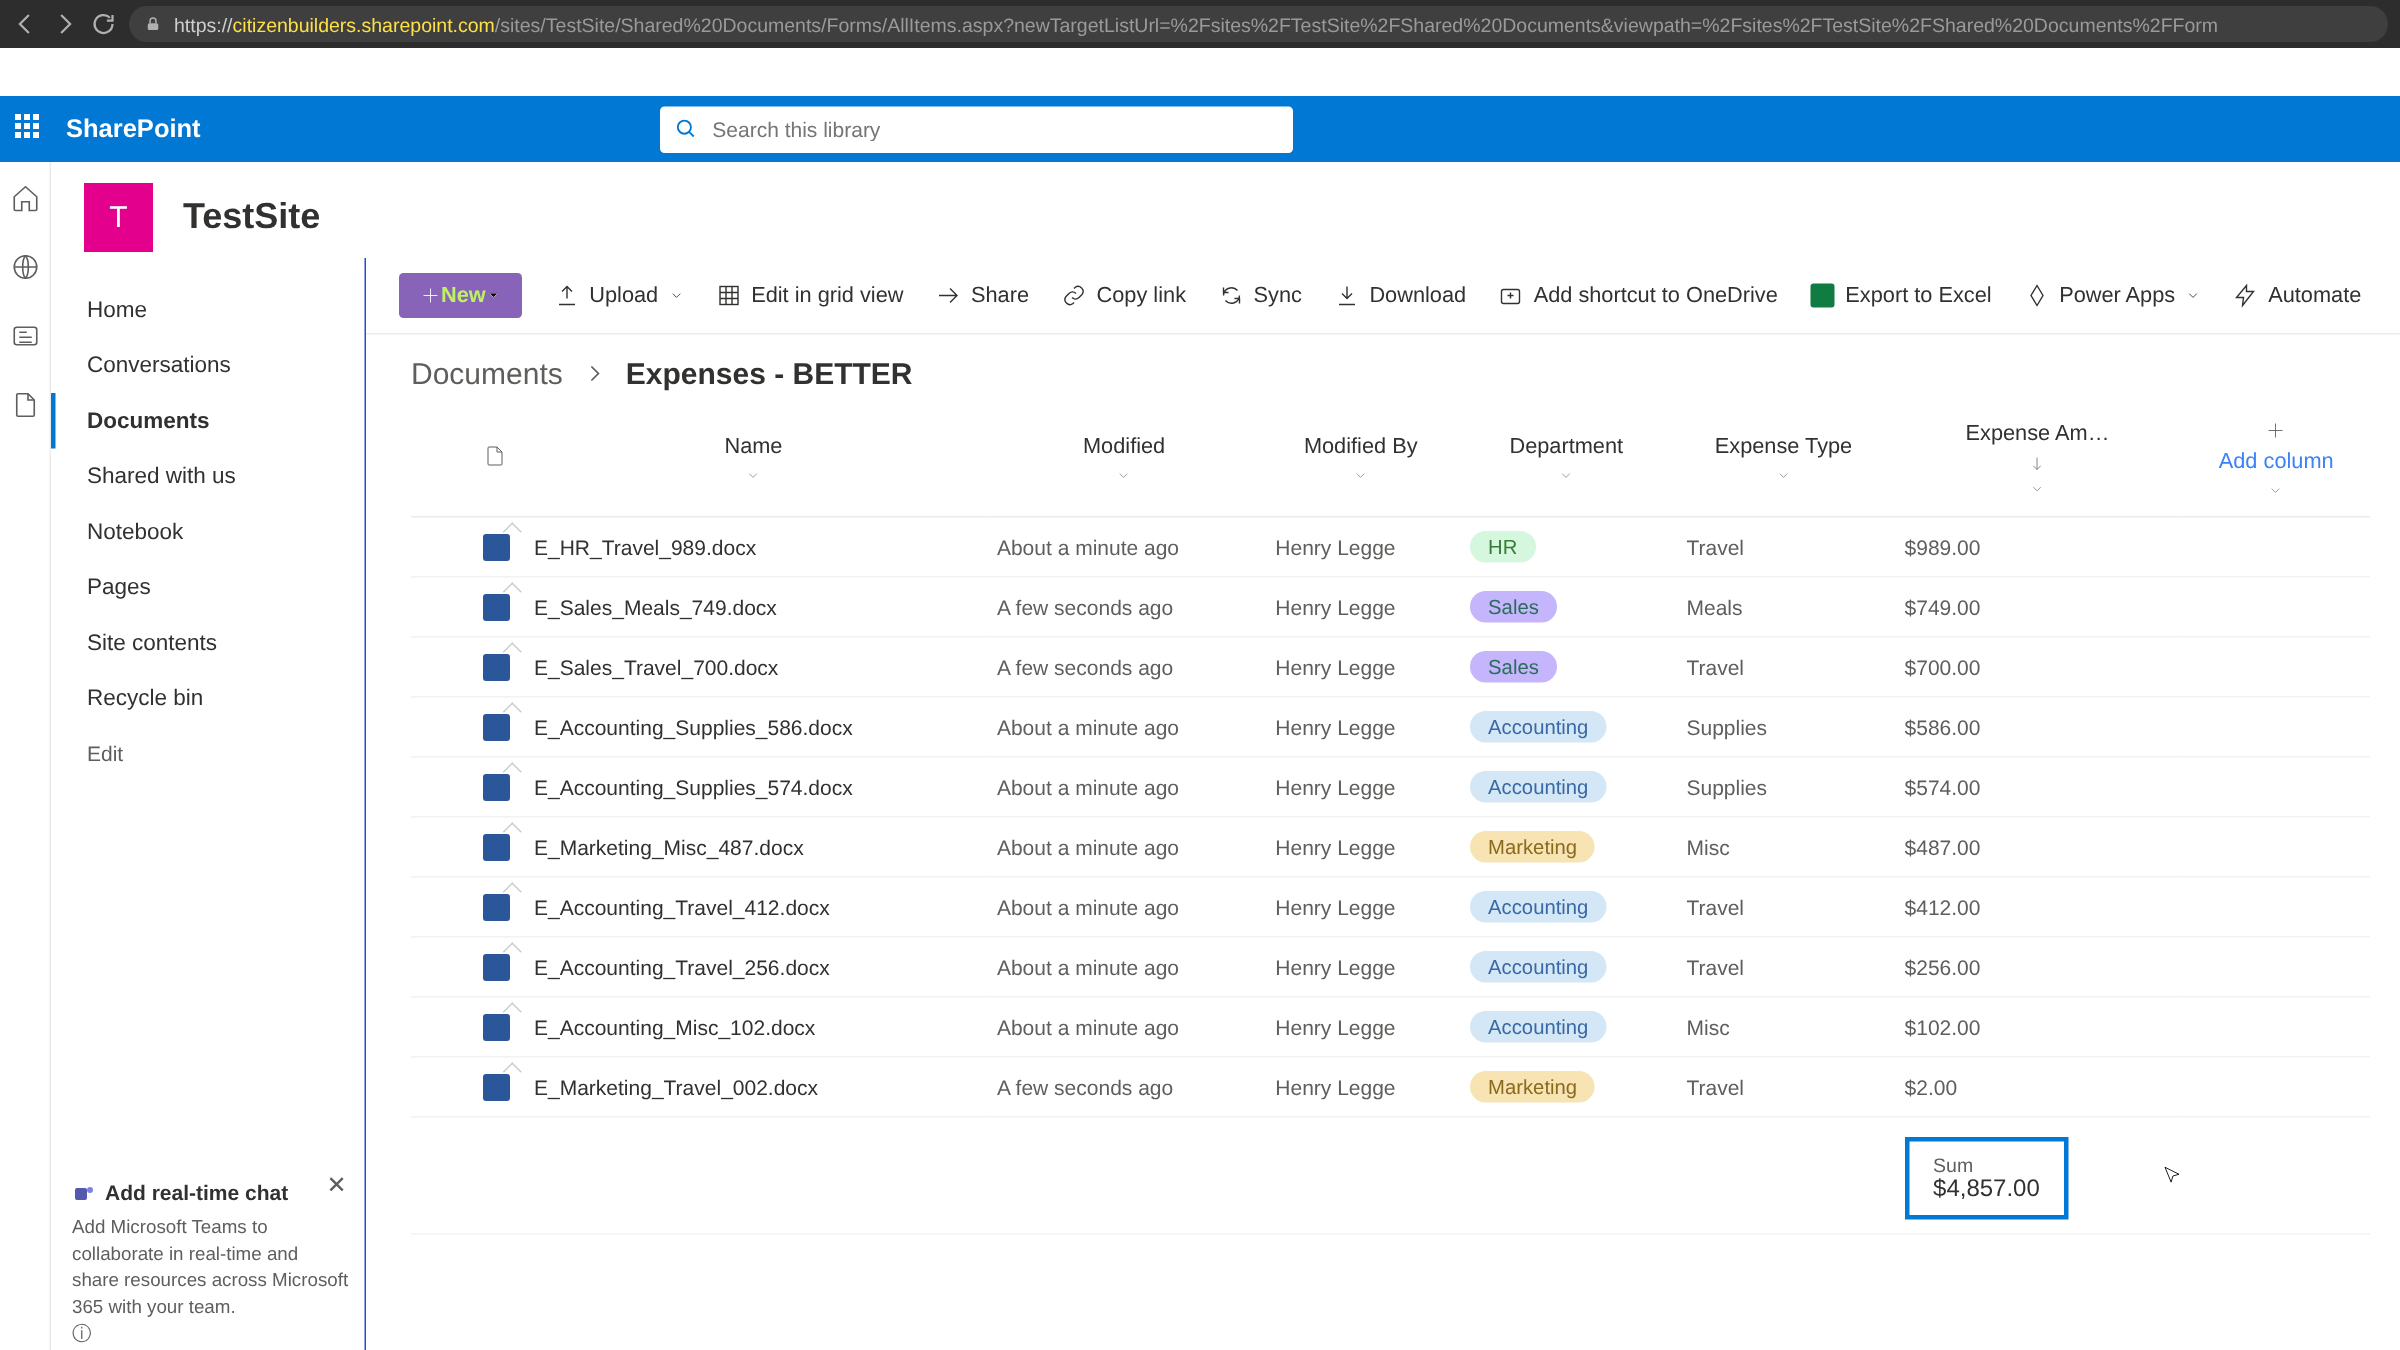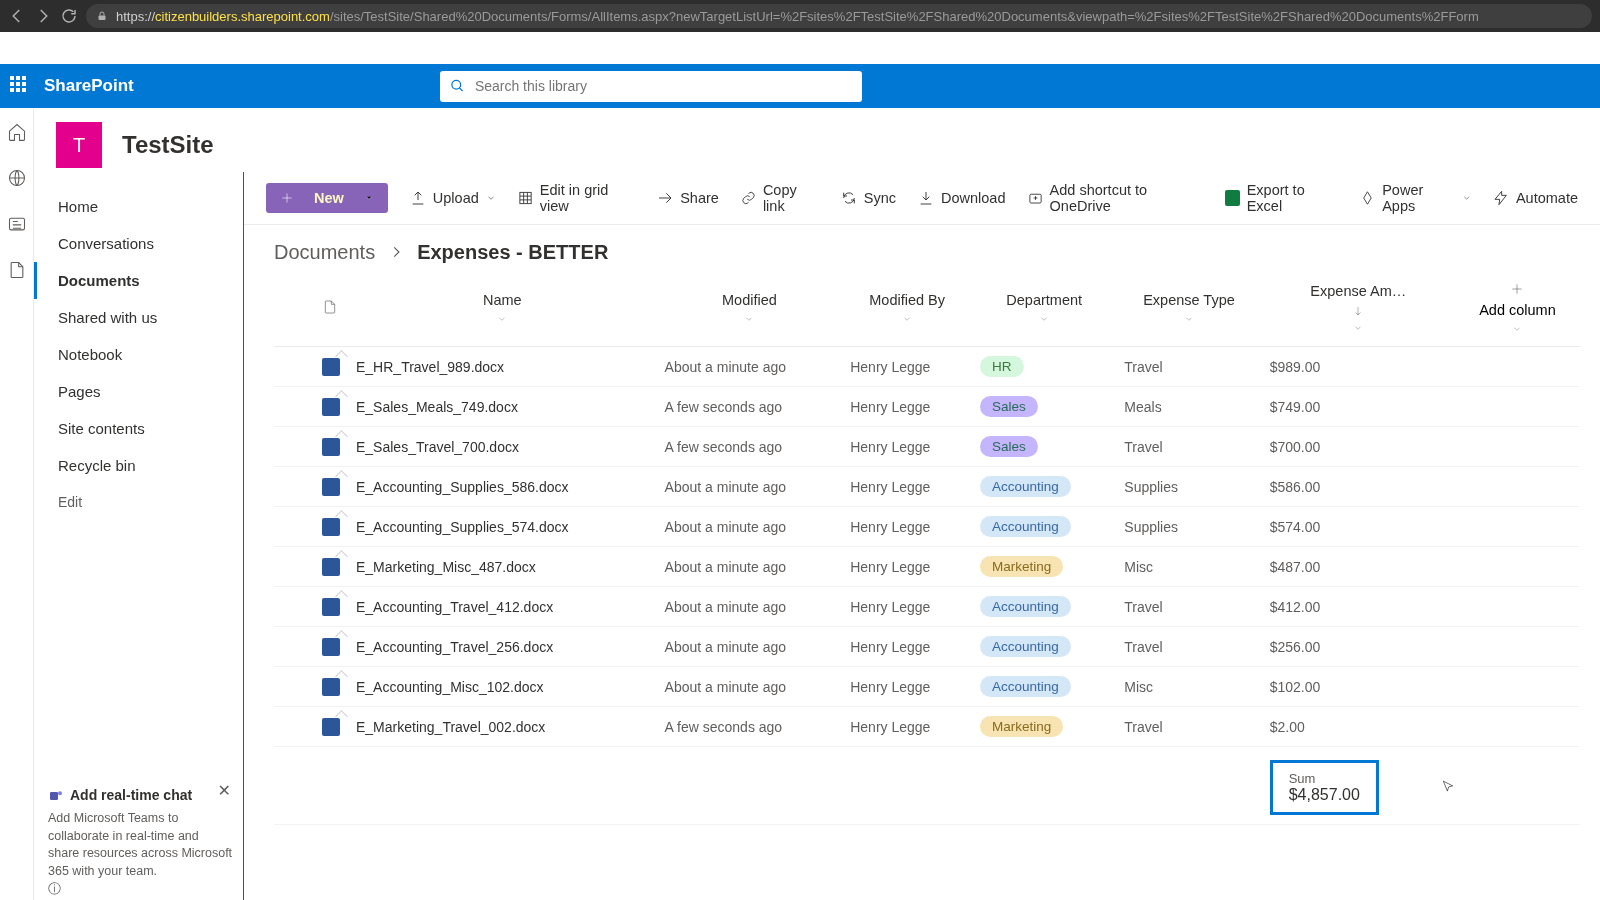--- a/index.html
+++ b/index.html
@@ -28,21 +28,21 @@
 .nav-item.active { font-weight: 600; border-left: 3px solid #0078d4; padding-left: 21px; }
 .nav-item.edit { color: #605e5c; font-size: 14px; }
 .teams-promo { position: absolute; bottom: 10px; left: 14px; right: 10px; font-size: 12.5px; color: #605e5c; line-height: 1.4; }
 .teams-promo-title { font-weight: 600; color: #323130; font-size: 14px; display: flex; align-items: center; gap: 6px; }
 .teams-close { position: absolute; top: -6px; right: 2px; font-size: 16px; color: #605e5c; cursor: pointer; }
 .teams-link { color: #0c4a6e; }
 .doc-area { flex: 1; display: flex; flex-direction: column; min-width: 0; }
 .cmd-bar { display: flex; align-items: center; gap: 22px; padding: 10px 22px; font-size: 14.5px; color: #323130; border-bottom: 1px solid #edebe9; }
 .cmd { display: flex; align-items: center; gap: 7px; cursor: pointer; justify-content: center; }
 .cmd svg { stroke: #323130; fill: none; stroke-width: 1.4; }
-.new-btn { background: #8764b8; color: #fef9c3; padding: 7px 14px; border-radius: 3px; display: flex; align-items: center; gap: 20px; font-weight: 600; }
+.new-btn { background: #8764b8; color: #bef264; padding: 7px 14px; border-radius: 3px; display: flex; align-items: center; gap: 0; font-weight: 600; }
 .new-btn svg { stroke: #fff; }
 .breadcrumb { padding: 16px 30px 6px; display: flex; align-items: center; gap: 14px; font-size: 20px; }
 .bc-parent { color: #605e5c; font-weight: 400; }
 .bc-current { font-weight: 600; }
 .bc-sep svg { stroke: #605e5c; fill: none; }
 .table-wrap { flex: 1; overflow: auto; padding: 0 20px 40px 30px; }
 table { width: 100%; border-collapse: collapse; }
 th { text-align: left; font-weight: 400; font-size: 14.5px; color: #323130; padding: 12px 8px; border-bottom: 1px solid #edebe9; white-space: nowrap; }
 th .hdr { display: flex; align-items: center; gap: 6px; cursor: pointer; flex-direction: column; }
 th svg { stroke: #605e5c; fill: none; }
@@ -52,21 +52,21 @@
 .doc-icon { width: 18px; height: 18px; background: #2b579a; position: relative; border-radius: 2px; }
 .doc-icon::after { content: ""; position: absolute; right: -6px; top: -6px; width: 8px; height: 8px; border: 1px solid #aaa; border-right: none; border-bottom: none; transform: rotate(45deg); opacity: .6; }
 .pill { display: inline-block; padding: 3px 12px; border-radius: 12px; font-size: 13.5px; }
 .pill-hr { background: #d4f7dd; color: #3a7a3a; }
 .pill-sales { background: #c4b5fd; color: #2a6b5a; }
 .pill-accounting { background: #d4e7f6; color: #3868a5; }
 .pill-marketing { background: #f8e3b2; color: #8a6a1e; }
 .sum-box { border: 3px solid #0078d4; padding: 8px 16px; display: inline-block; margin-top: 4px; }
 .sum-label { font-size: 13px; color: #605e5c; }
 .sum-val { font-size: 16px; color: #323130; }
-.add-col { color: #000000; }
+.add-col { color: #3b82f6; }
 .chev { width: 10px; height: 10px; }
 .excel-ic { width: 16px; height: 16px; background: #107c41; border-radius: 2px; display: inline-block; }
 </style>
 </head>
 <body>
 
 <div class="browser-bar">
   <svg width="18" height="18" viewBox="0 0 24 24">
       <path d="M15 4l-8 8 8 8" stroke="#b0b0b0" fill="none" stroke-width="2"></path>
     </svg>

